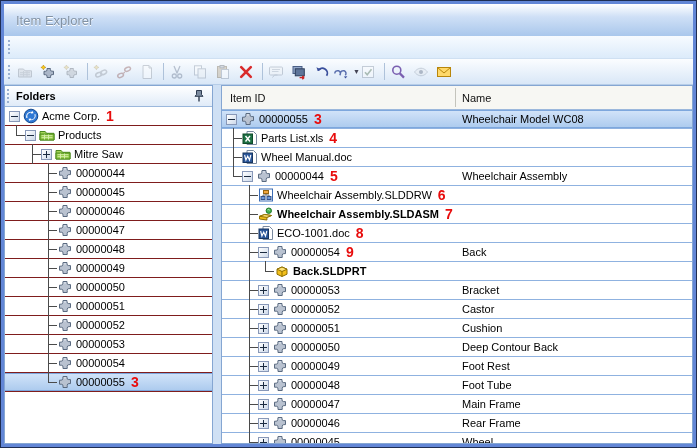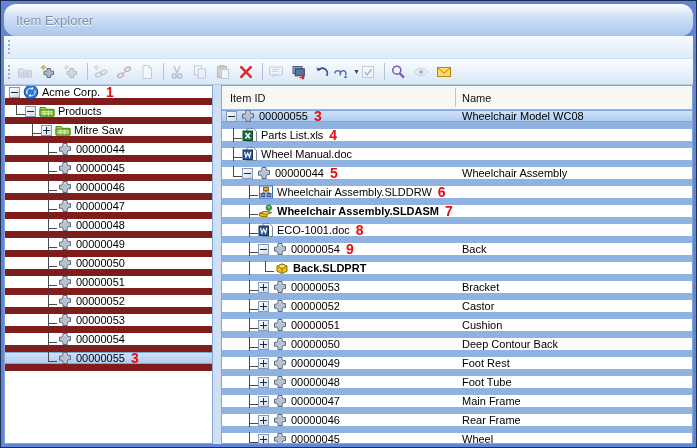--- a/index.html
+++ b/index.html
@@ -1,21 +1,21 @@
 <!DOCTYPE html>
 <html><head>
 <meta charset="utf-8">
 <style>
   html,body{margin:0;padding:0;background:#fff;}
   *{box-sizing:border-box;}
   .frame{width:697px;height:448px;border:1px solid #1e2d52;background:#6286d6;padding:3px;
          font-family:"Liberation Sans",sans-serif;display:flex;flex-direction:column;}
   
   .titlebar{height:14px;flex:none;background:linear-gradient(#ffffff,#cfe0f6 40%,#a9c7ec);
-            display:flex;align-items:center;gap:6px;padding:16px 6px;border-radius:12px;}
+            display:flex;align-items:center;gap:6px;padding:16px 6px;}
   .titlebar .title{font-size:13px;color:#8292a4;text-shadow:0 1px 0 #ffffff;}
   .appicon svg,.icon svg{display:block;}
   
   .menubar{height:23px;flex:none;background:linear-gradient(#f7fbff,#dcebfa);display:flex;
            align-items:center;padding-left:2px;border-bottom:1px solid #cfe0f2;}
   .grip{width:3px;height:14px;border-left:2px dotted #9ab0d0;margin:0 4px 0 2px;flex:none;}
   .menu-item{font-size:11px;color:#111;padding:3px 9px;cursor:default;margin-top:31px;}
   
   .toolbar{height:26px;flex:none;background:linear-gradient(#fbfdff,#d9e7f7);display:flex;
            align-items:center;padding-left:2px;border-bottom:1px solid #b6cde8;}
@@ -33,21 +33,21 @@
                   background:linear-gradient(#ffffff,#e0ebf8);border-bottom:1px solid #9cb8dc;
                   font-size:11px;font-weight:bold;padding-right:5px;}
   .folders-header .sp{flex:1;}
   .cols-header{height:24px;flex:none;position:relative;background:#f7f7f3;
                border-bottom:1px solid #9cb8dc;font-size:11px;color:#111;}
   .colcell{position:absolute;top:0;height:100%;display:flex;align-items:center;}
   .col-div{position:absolute;left:233px;top:2px;bottom:2px;width:1px;background:#c4c4bc;}
   
   .tree{flex:1;font-size:11px;overflow:hidden;}
   .row{height:19px;display:flex;align-items:center;padding-left:4px;position:relative;
-       border-bottom:7px solid #7f1d1d;background:#fff;}
+       border-bottom:1px solid #7f1d1d;background:#fff;}
   .right-panel .row{border-bottom-color:#8fb2e0;}
   .row.selected{background:linear-gradient(#d3e4f9,#abcaee);box-shadow:inset 0 1px 0 #7da7dd,inset 0 -1px 0 #7da7dd;}
   .cell{width:16px;align-self:stretch;position:relative;flex:none;}
   .cell.v::before,.cell.t::before{content:"";position:absolute;left:7px;top:-1px;bottom:-1px;border-left:1px solid #4a4a4a;}
   .cell.e::before{content:"";position:absolute;left:7px;top:-1px;height:11px;border-left:1px solid #4a4a4a;}
   .cell.t::after,.cell.e::after{content:"";position:absolute;left:8px;top:9px;width:8px;border-top:1px solid #4a4a4a;}
   .exp{width:11px;height:11px;flex:none;margin-right:3px;position:relative;
        background:linear-gradient(135deg,#ffffff,#cdd9ea);border:1px solid #8898b8;}
   .exp::before{content:"";position:absolute;left:1px;right:1px;top:4px;border-top:1px solid #1a2a40;}
   .exp.plus::after{content:"";position:absolute;top:1px;bottom:1px;left:4px;border-left:1px solid #1a2a40;}
@@ -237,20 +237,31 @@
               <rect x="1.5" y="3.5" width="13" height="9" fill="#ffd96a" stroke="#b8860b"></rect>
               <path d="M1.5 3.5L8 9l6.5-5.5" fill="none" stroke="#b8860b"></path>
             </svg>
           </span>
         </span>
       </span>
   </div>
 
   <div class="content">
     <div class="panel left-panel">
+      <div class="folders-header">
+        <span class="grip"></span>
+        <span>Folders</span>
+        <span class="sp"></span>
+        <span class="icon" style="margin:0" id="pin-icon">
+            <svg viewBox="0 0 16 16">
+              <path d="M5.5 2.5h5v4l1.5 1.8h-8L5.5 6.5z" fill="#7d8ca0" stroke="#2f3c50"></path>
+              <path d="M8 8.6V13.5" stroke="#2f3c50" stroke-width="1.4"></path>
+            </svg>
+          </span>
+      </div>
       <div class="tree" id="folders-tree">
           <div class="row">
             <span class="exp minus"></span>
             <span class="icon">
               <svg viewBox="0 0 16 16">
                 <circle cx="8" cy="8" r="6.8" fill="#2f78d4" stroke="#14498f"></circle>
                 <path d="M4.6 9.8A3.8 3.8 0 0 1 8.2 4.4l-.4 1.2 2.7-.3-1-2.5-.4 1A5 5 0 0 0 3.3 10z" fill="#fff"></path>
                 <path d="M11.4 6.2a3.8 3.8 0 0 1-3.6 5.4l.4-1.2-2.7.3 1 2.5.4-1a5 5 0 0 0 5.7-6z" fill="#fff"></path>
               </svg>
             </span>

